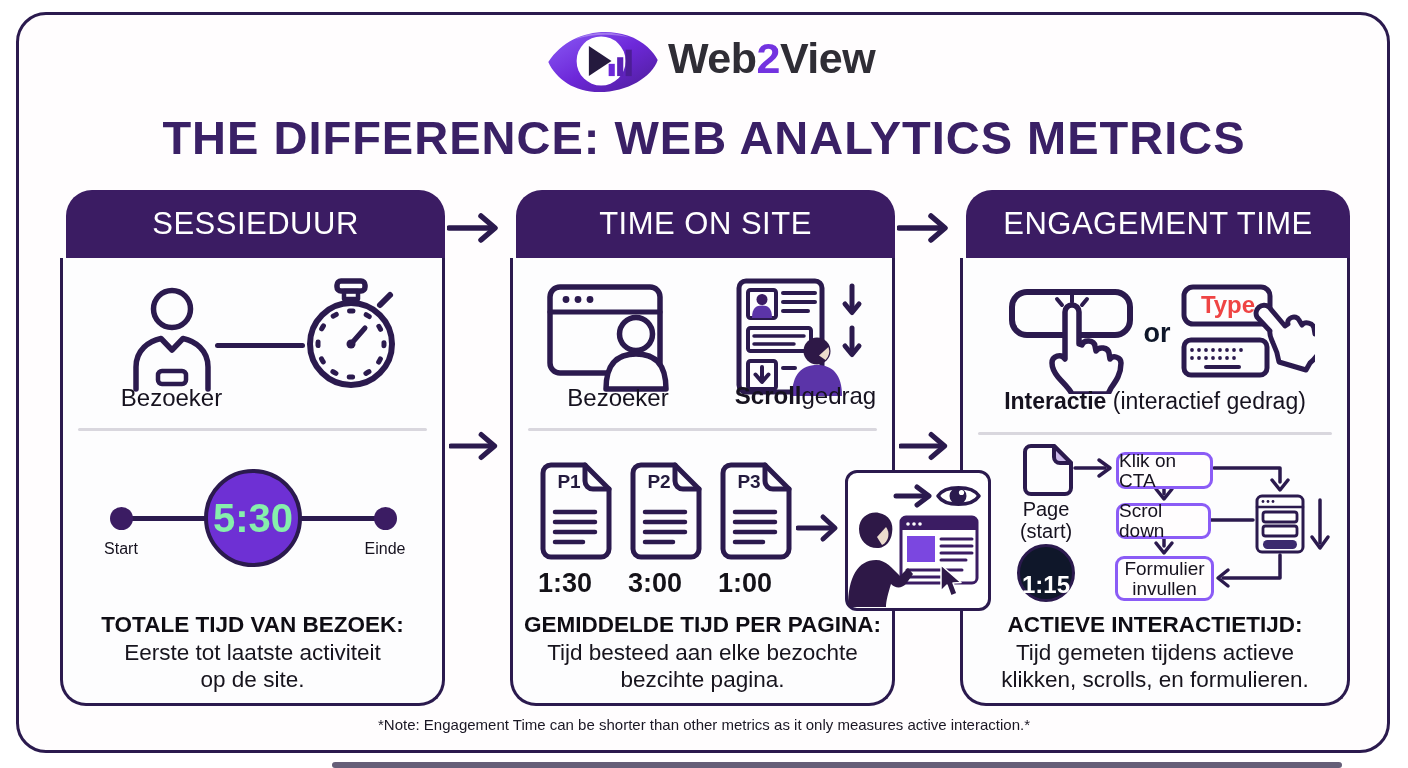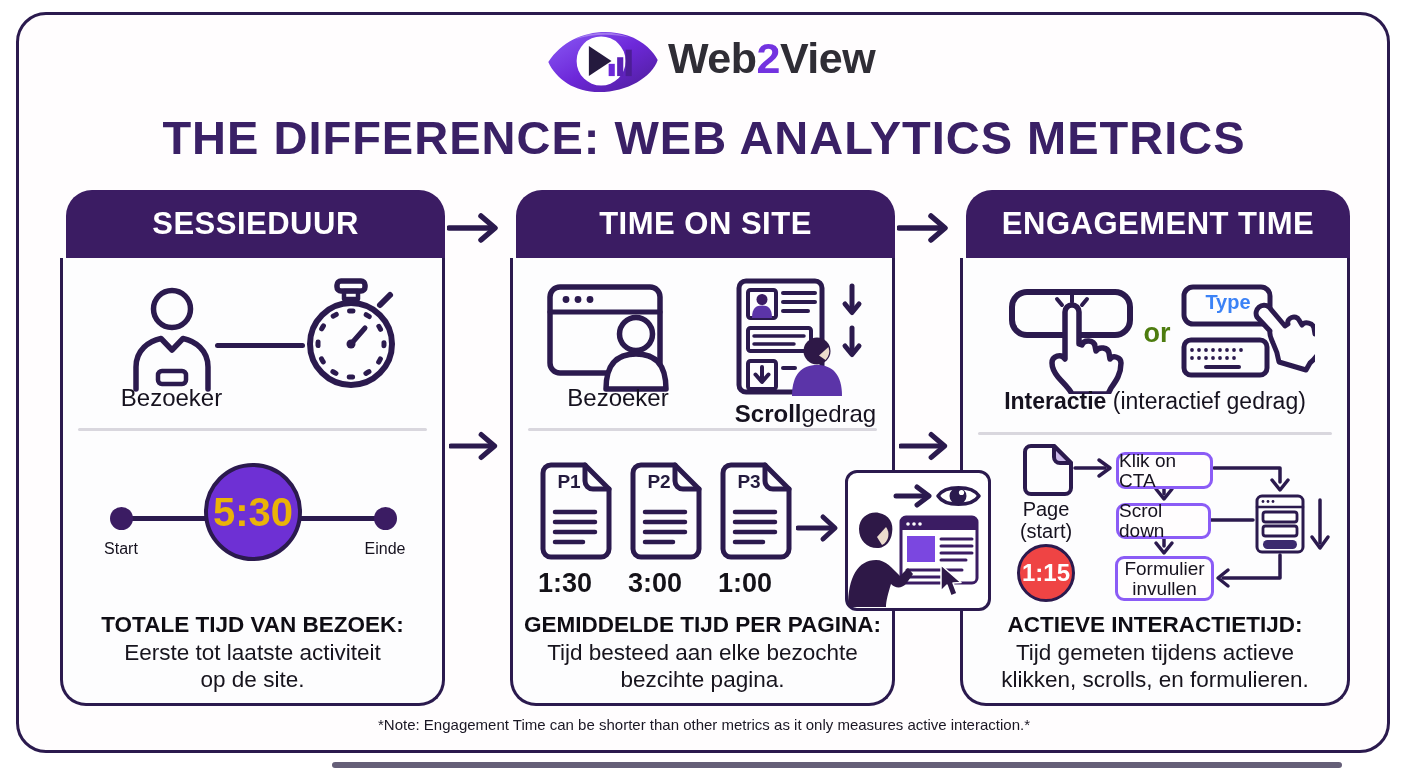--- a/index.html
+++ b/index.html
@@ -15,57 +15,57 @@
   .brand-icon { position:absolute; left:545px; top:2px; }
   .brand-text { position:absolute; left:668px; top:8px; font-size:43px; font-weight:800; letter-spacing:-0.5px; color:#2f2d35; }
   .brand-text .accent { color:#7333e0; }
 
   .page-title { position:absolute; left:0; top:110px; width:1408px; text-align:center;
                 font-size:47px; font-weight:800; letter-spacing:1px; color:#3a2066; }
 
   .panel { position:absolute; top:190px; width:385px; height:516px; }
   .panel-header { position:absolute; top:0; left:0; right:0; height:68px; background:#3b1c63;
                   border-radius:26px 26px 0 0; display:flex; align-items:center; justify-content:center;
-                  color:#ffffff; font-size:31px; font-weight:700; letter-spacing:0.5px;margin-left:6px; }
+                  color:#ffffff; font-size:31px; font-weight:400; letter-spacing:0.5px;margin-left:6px; }
   .panel-body { position:absolute; top:68px; left:0; right:0; bottom:0; background:#fdfdfe;
                 border:3px solid #2b1a4e; border-top:none; border-radius:0 0 26px 26px; }
   .divider { position:absolute; left:15px; right:15px; top:170px; height:2.5px; background:#d9d7de; border-radius:2px; }
 
   .icon-label { position:absolute; font-size:24px; font-weight:500; color:#16121f; text-align:center; }
   .icon-label b { font-weight:800; }
 
   .tl-line { position:absolute; left:58px; top:258px; width:264px; height:5px; background:#2b1a4e; border-radius:3px; }
   .tl-dot { position:absolute; width:23px; height:23px; border-radius:50%; background:#3b1c63; top:249px; }
-  .tl-circle { position:absolute; left:141px; top:205px; width:98px; height:98px; border-radius:50%;
+  .tl-circle { position:absolute; left:141px; top:211px; width:98px; height:98px; border-radius:50%;
                background:#6e30d4; border:4px solid #2b1a4e; display:flex; align-items:center; justify-content:center;
-               color:#eab308; font-size:40px; font-weight:800; }
+               color:#86efac; font-size:40px; font-weight:800; }
   .tl-label { position:absolute; top:282px; width:100px; text-align:center; font-size:16px; font-weight:500; }
 
   .desc { position:absolute; left:8px; right:8px; top:352px; text-align:center; }
   .desc-title { font-size:22.5px; font-weight:800; line-height:29px; color:#0f0d14; }
   .desc-line { font-size:22.5px; line-height:27px; color:#17141d; }
 
   .page-wrap { position:absolute; width:76px; height:102px; }
   .page-label { position:absolute; left:2px; top:11px; width:58px; text-align:center; font-size:19px; font-weight:800; color:#241a3e; }
   .page-time { position:absolute; width:76px; text-align:left; top:108px; font-size:27px; font-weight:800; color:#141218; }
 
   .flow { position:absolute; left:0; top:180px; width:384px; height:185px; }
   .flow-box { position:absolute; border:3px solid #8b5cf6; border-radius:9px; background:#fffdfe;
               display:flex; flex-direction:column; align-items:center; justify-content:center;
               font-size:19px; line-height:20px; color:#16121f; }
   .flow-page-label { position:absolute; left:23px; top:60px; width:120px; text-align:center; font-size:20px; line-height:22px; color:#16121f; }
   .flow-circle { position:absolute; left:54px; top:106px; width:58px; height:58px; border-radius:50%;
-                 background:#ef4444; border:3.5px solid #2b1a4e; display:flex; align-items:center; justify-content:center;
+                 background:#0f172a; border:3.5px solid #2b1a4e; display:flex; align-items:flex-end; justify-content:center;
                  color:#fff; font-size:24px; font-weight:800; }
 
   .viewer-card { position:absolute; left:845px; top:470px; width:146px; height:141px; background:#ffffff;
                  border:3.5px solid #2b1a4e; border-radius:12px; z-index:5; }
 
-  .or-label { position:absolute; left:172px; top:60px; width:44px; text-align:center; font-size:27px; font-weight:800; color:#4d7c0f; }
-  .type-label { position:absolute; left:8px; top:8px; width:78px; text-align:center; font-size:20px; font-weight:700; color:#3b82f6; }
+  .or-label { position:absolute; left:172px; top:60px; width:44px; text-align:center; font-size:27px; font-weight:800; color:#0f172a; }
+  .type-label { position:absolute; left:8px; top:8px; width:78px; text-align:center; font-size:24px; font-weight:700; color:#ef4444; }
 
   .footnote { position:absolute; left:0; top:716px; width:1408px; text-align:center; font-size:15px; color:#1a1724; }
   .bottom-strip { position:absolute; left:332px; top:762px; width:1010px; height:6px; background:#4a4360; border-radius:3px; opacity:0.85; }
 </style>
 </head>
 <body>
 
 <div class="stage">
   <div class="outer-border"></div>
 
@@ -177,21 +177,21 @@
           <path d="M93.5,69 a13,13 0 0 1 -3,13 l-6.5,-4.5 Z" fill="#ecdccd" stroke="none"></path>
           <path d="M57,118 C57,96 67,87 82,87 C98,87 107,97 107,118 Z" fill="#5b34a8" stroke="none"></path>
           <line x1="117" y1="8" x2="117" y2="32" stroke-width="5"></line>
           <polyline points="110,26 117,34.5 124,26" stroke-width="5"></polyline>
           <line x1="117" y1="50" x2="117" y2="74" stroke-width="5"></line>
           <polyline points="110,68 117,76.5 124,68" stroke-width="5"></polyline>
         </svg>
       </div>
 
       <div class="icon-label" style="left:20px; top:126px; width:170px;">Bezoeker</div>
-      <div class="icon-label" style="left:210px; top:142px; width:165px;"><b>Scroll</b><span>gedrag</span></div>
+      <div class="icon-label" style="left:210px; top:124px; width:165px;"><b>Scroll</b><span>gedrag</span></div>
 
       <div class="divider"></div>
 
       <div class="page-wrap" style="left:25px; top:202px;">
         <svg width="76" height="102" viewBox="0 0 76 102" fill="none" stroke="#2b1a4e" stroke-linecap="round" stroke-linejoin="round">
           <path d="M5,13 a8,8 0 0 1 8,-8 H47 L71,29 V89 a8,8 0 0 1 -8,8 H13 a8,8 0 0 1 -8,-8 Z" fill="#fdfdfe" stroke-width="5"></path>
           <path d="M47,5 V21 a8,8 0 0 0 8,8 H71" stroke-width="5"></path>
           <line x1="17" y1="52" x2="57" y2="52" stroke-width="4.5"></line>
           <line x1="17" y1="62" x2="57" y2="62" stroke-width="4.5"></line>
           <line x1="17" y1="72" x2="57" y2="72" stroke-width="4.5"></line>

